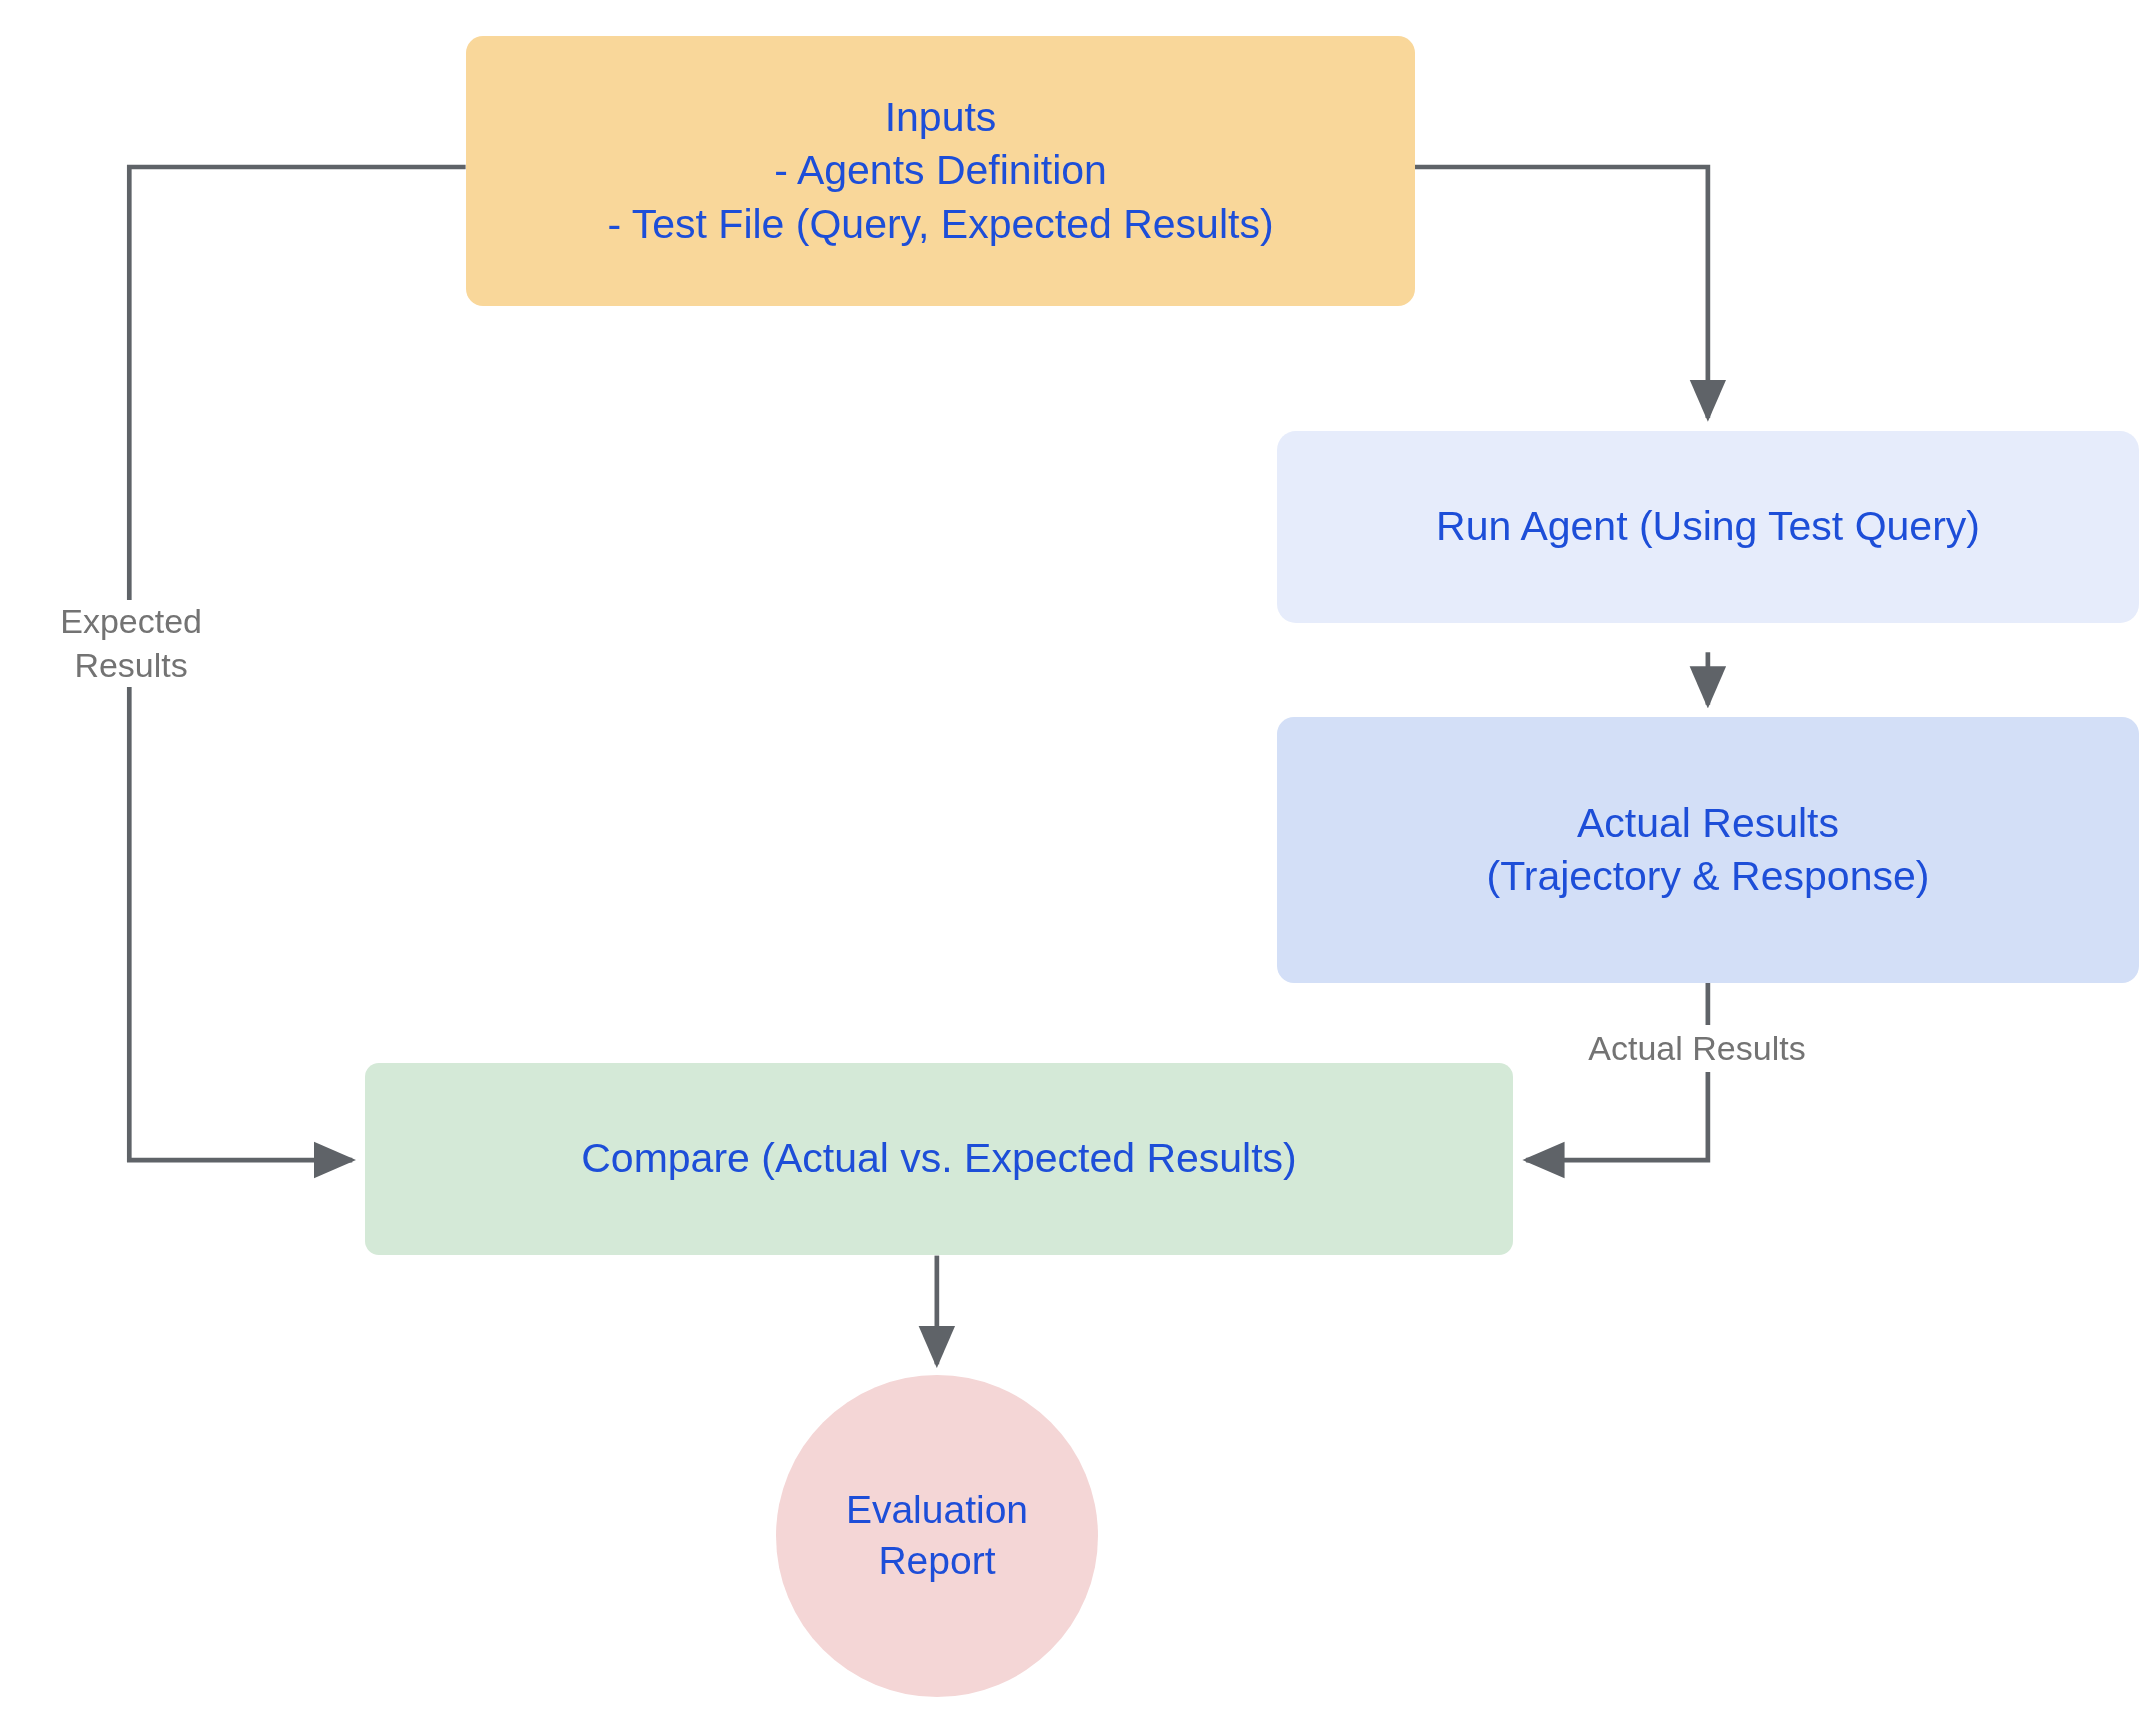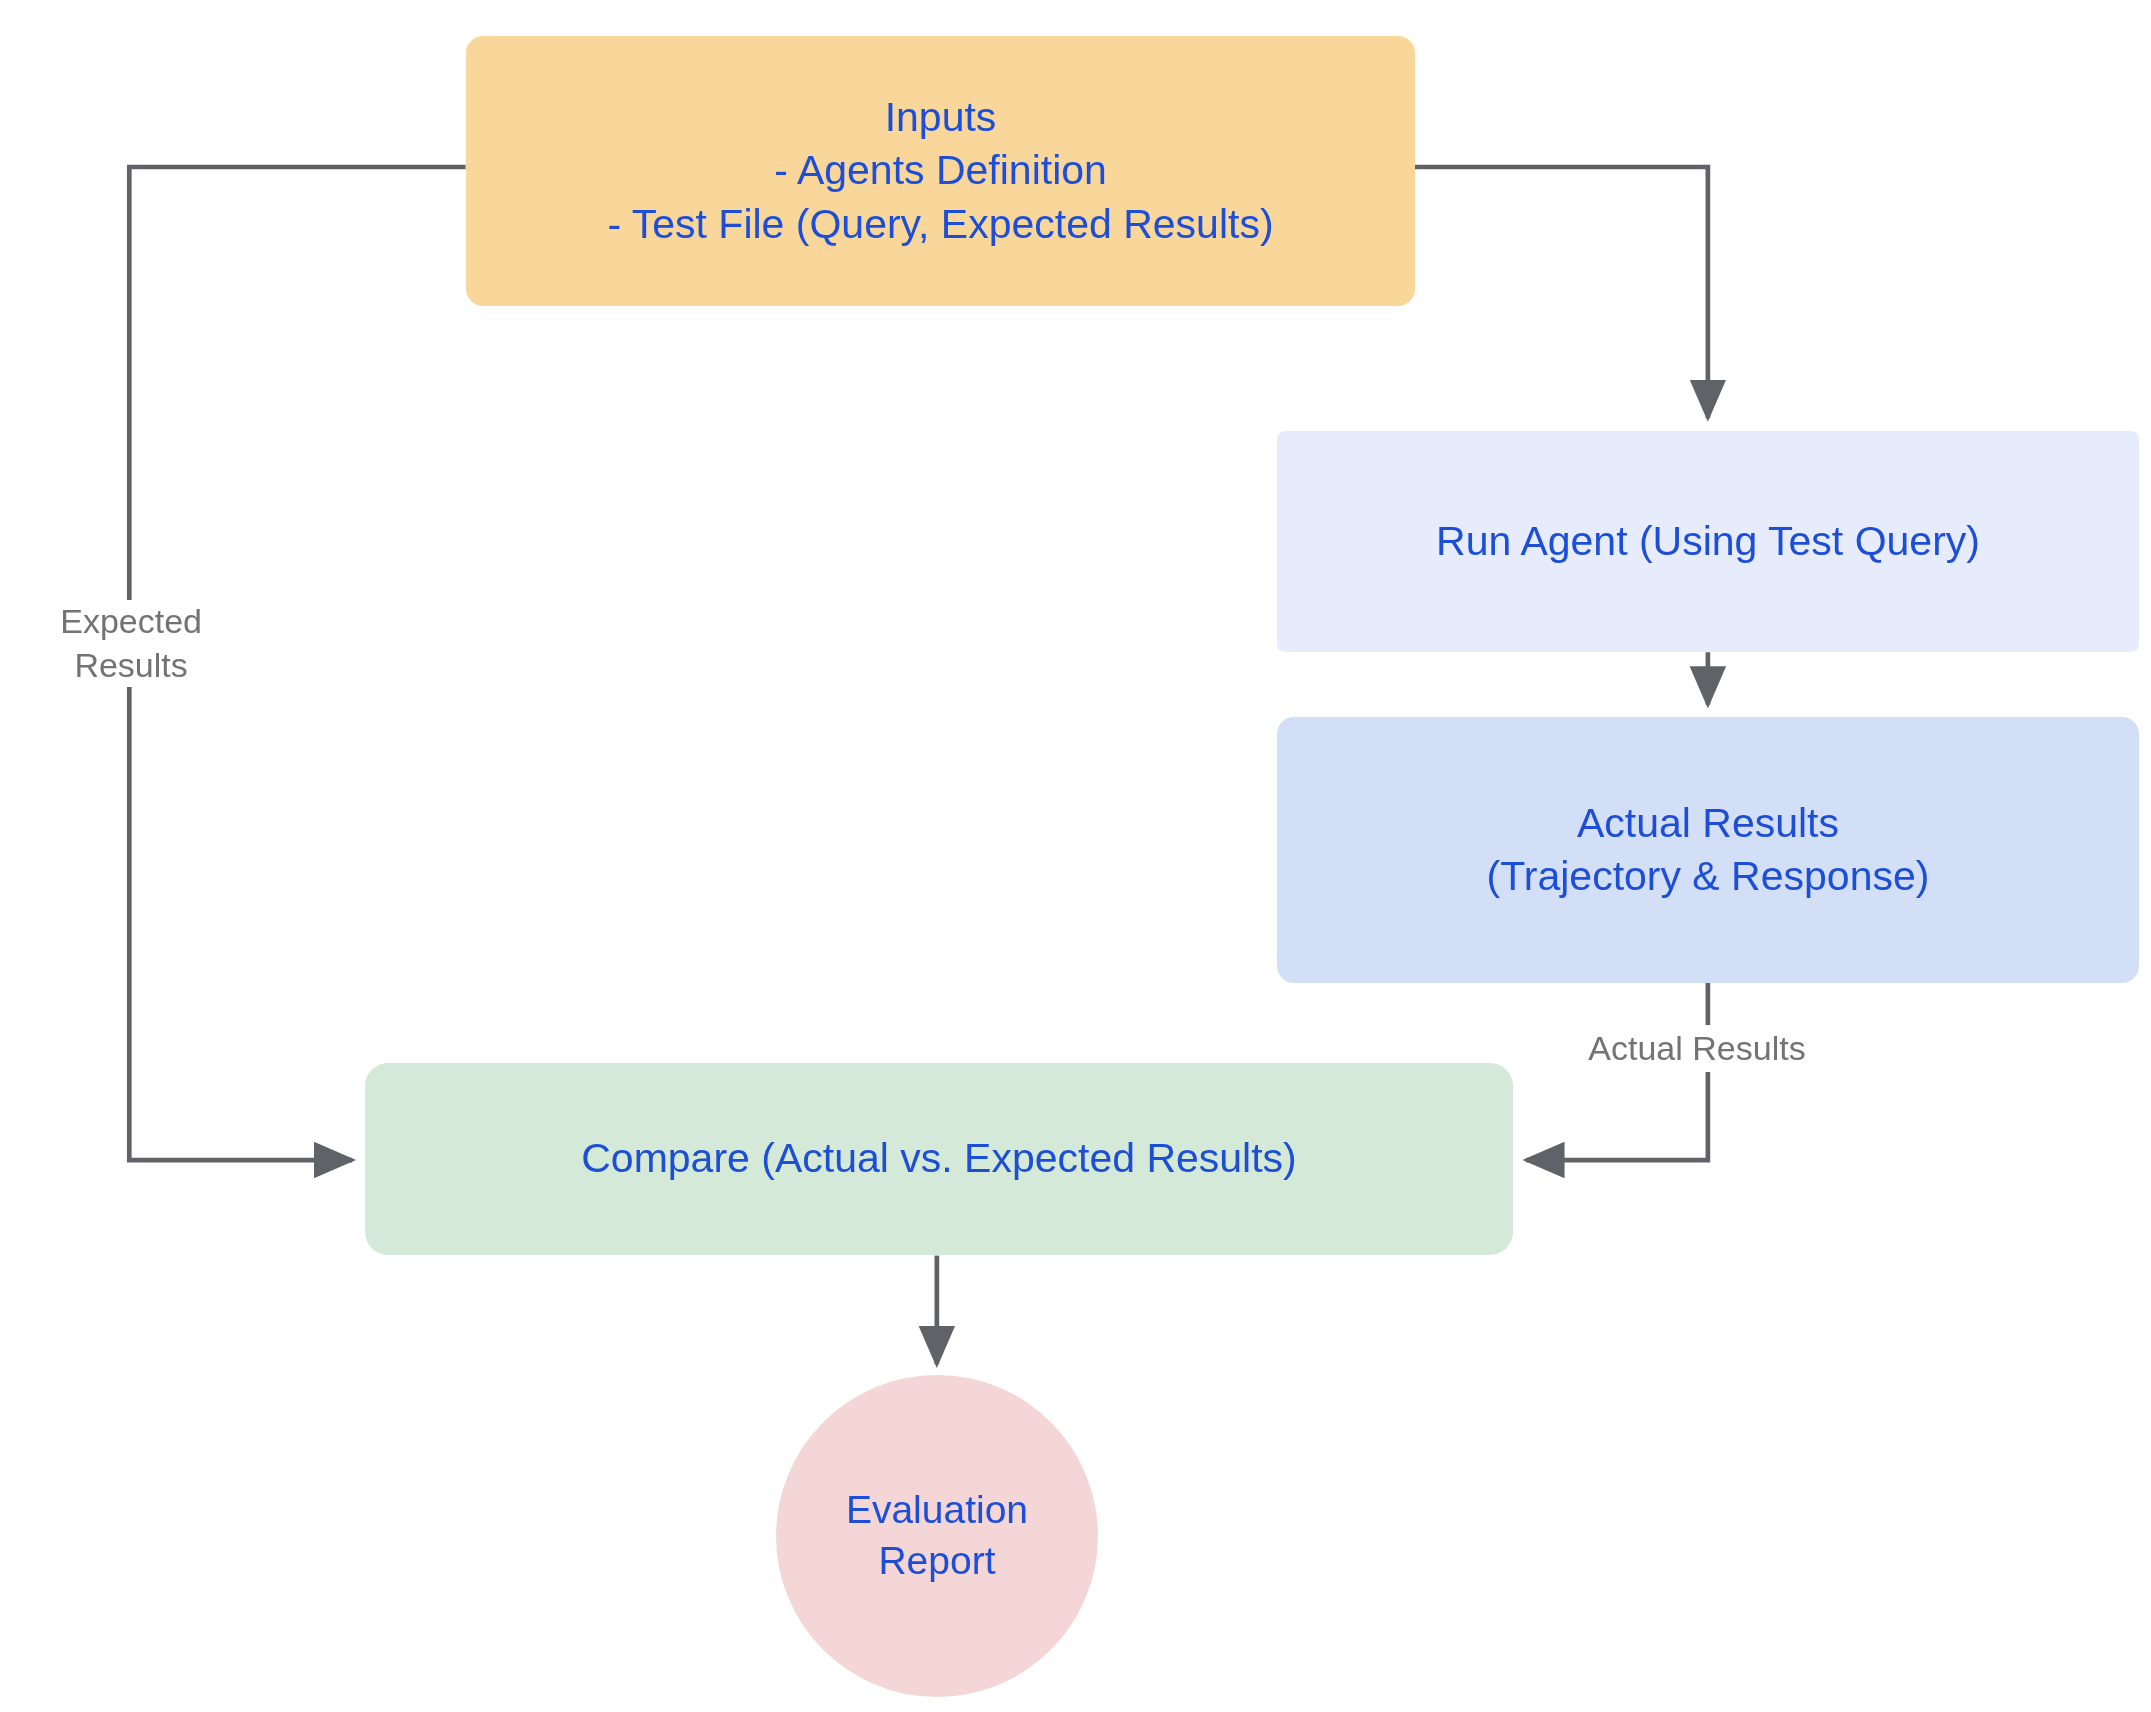--- a/index.html
+++ b/index.html
@@ -44,41 +44,41 @@
     width: 949px;
     height: 270px;
     background: #f9d79a;
     border-radius: 17px;
     font-size: 41px;
   }
   .node-run-agent {
     left: 1277px;
     top: 431px;
     width: 862px;
-    height: 221px;
+    height: 192px;
     background: #e6ecfb;
-    border-radius: 8px;
+    border-radius: 19px;
     font-size: 41px;
   }
   .node-actual-results {
     left: 1277px;
     top: 717px;
     width: 862px;
     height: 266px;
     background: #d3dff7;
     border-radius: 17px;
     font-size: 41px;
   }
   .node-compare {
     left: 365px;
     top: 1063px;
     width: 1148px;
     height: 192px;
     background: #d4e9d7;
-    border-radius: 23px;
+    border-radius: 14px;
     font-size: 41px;
   }
   .node-report {
     left: 776px;
     top: 1375px;
     width: 322px;
     height: 322px;
     background: #f4d6d6;
     border-radius: 50%;
     font-size: 39px;

